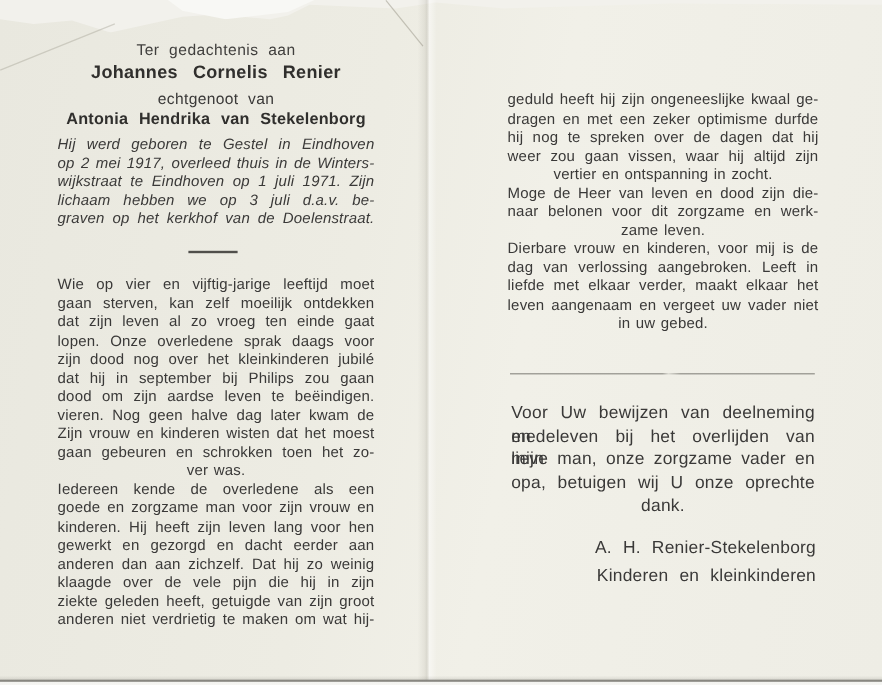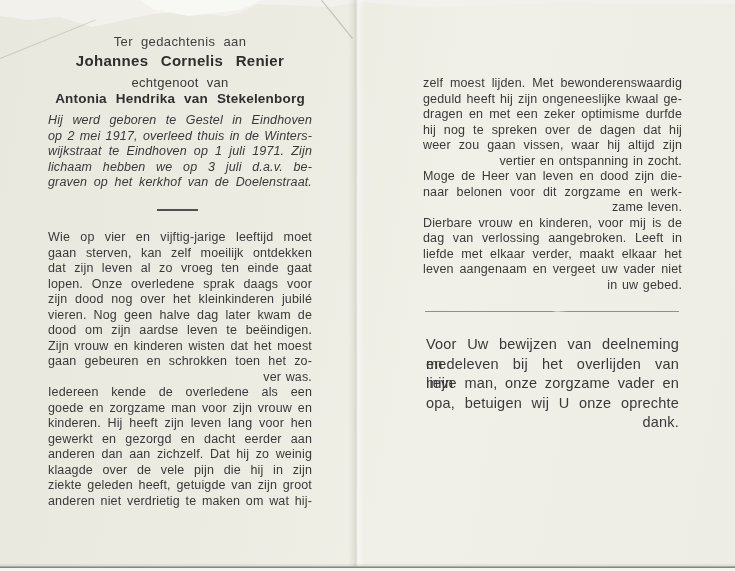--- a/index.html
+++ b/index.html
@@ -46,21 +46,21 @@
     font-size:13px;letter-spacing:.3px;word-spacing:4px;}
   .spouse{position:absolute;top:91px;left:-14px;right:-14px;text-align:center;
     font-size:13.5px;font-weight:bold;letter-spacing:.2px;word-spacing:5px;color:#302f2d;}
 
   .para{position:absolute;left:0;right:0;}
   .para1{top:113px;font-style:italic;}
   .para2{top:230px;}
   .parar{top:76px;}
 
   .ln{font-size:12.5px;line-height:15.5px;height:15.5px;
-    letter-spacing:.15px;word-spacing:1px;text-align:right;}
+    letter-spacing:.15px;word-spacing:1px;text-align:center;}
   .ln.just{text-align:justify;text-align-last:justify;}
 
   .divider-short{position:absolute;top:209px;left:109px;width:41px;height:2px;background:#504f4b;}
   .divider-long{position:absolute;top:311px;left:2px;width:254px;height:1px;
     background:linear-gradient(90deg,#8f8e87 0%,#8f8e87 50%,rgba(143,142,135,.25) 52%,#8f8e87 56%,#8f8e87 100%);}
 
   .thanks{top:335px;left:3px;right:3px;}
   .thanks .ln{font-size:14.5px;line-height:19.5px;height:19.5px;letter-spacing:.2px;word-spacing:2px;}
 
   .signature{position:absolute;top:446px;left:0;right:2px;text-align:right;
@@ -96,40 +96,40 @@
 
     <div class="divider-short"></div>
 
     <div class="para para2">
 
     <div class="ln just">Wie op vier en vijftig-jarige leeftijd moet</div>
         <div class="ln just">gaan sterven, kan zelf moeilijk ontdekken</div>
         <div class="ln just">dat zijn leven al zo vroeg ten einde gaat</div>
         <div class="ln just">lopen. Onze overledene sprak daags voor</div>
         <div class="ln just">zijn dood nog over het kleinkinderen jubilé</div>
+        <div class="ln just">dat hij in september bij Philips zou gaan</div>
+        <div class="ln just">dood om zijn aardse leven te beëindigen.</div>
         <div class="ln just">vieren. Nog geen halve dag later kwam de</div>
-        <div class="ln just">dood om zijn aardse leven te beëindigen.</div>
         <div class="ln just">Zijn vrouw en kinderen wisten dat het moest</div>
         <div class="ln just">gaan gebeuren en schrokken toen het zo-</div>
         <div class="ln">ver was.</div>
         <div class="ln just">Iedereen kende de overledene als een</div>
         <div class="ln just">goede en zorgzame man voor zijn vrouw en</div>
         <div class="ln just">kinderen. Hij heeft zijn leven lang voor hen</div>
         <div class="ln just">gewerkt en gezorgd en dacht eerder aan</div>
         <div class="ln just">anderen dan aan zichzelf. Dat hij zo weinig</div>
         <div class="ln just">klaagde over de vele pijn die hij in zijn</div>
         <div class="ln just">ziekte geleden heeft, getuigde van zijn groot</div>
         <div class="ln just">anderen niet verdrietig te maken om wat hij-</div>
       </div>
   </div>
 
   <div class="page-right">
     <div class="para parar">
 
-    <div class="ln just">zelf moest lijden. Met bewonderenswaardig</div>
         <div class="ln just">geduld heeft hij zijn ongeneeslijke kwaal ge-</div>
         <div class="ln just">dragen en met een zeker optimisme durfde</div>
         <div class="ln just">hij nog te spreken over de dagen dat hij</div>
         <div class="ln just">weer zou gaan vissen, waar hij altijd zijn</div>
         <div class="ln">vertier en ontspanning in zocht.</div>
         <div class="ln just">Moge de Heer van leven en dood zijn die-</div>
         <div class="ln just">naar belonen voor dit zorgzame en werk-</div>
         <div class="ln">zame leven.</div>
         <div class="ln just">Dierbare vrouw en kinderen, voor mij is de</div>
         <div class="ln just">dag van verlossing aangebroken. Leeft in</div>
@@ -142,17 +142,21 @@
 
     <div class="para thanks">
 
     <div class="ln just">Voor Uw bewijzen van deelneming en</div>
         <div class="ln just">medeleven bij het overlijden van mijn</div>
         <div class="ln just">lieve man, onze zorgzame vader en</div>
         <div class="ln just">opa, betuigen wij U onze oprechte</div>
         <div class="ln">dank.</div>
       </div>
 
+    <div class="signature">
+      <div>A. H. Renier-Stekelenborg</div>
+      <div>Kinderen en kleinkinderen</div>
+    </div>
 
   </div>
 
   <div class="bottom-edge"></div>
 </div>
 
 </body></html>

